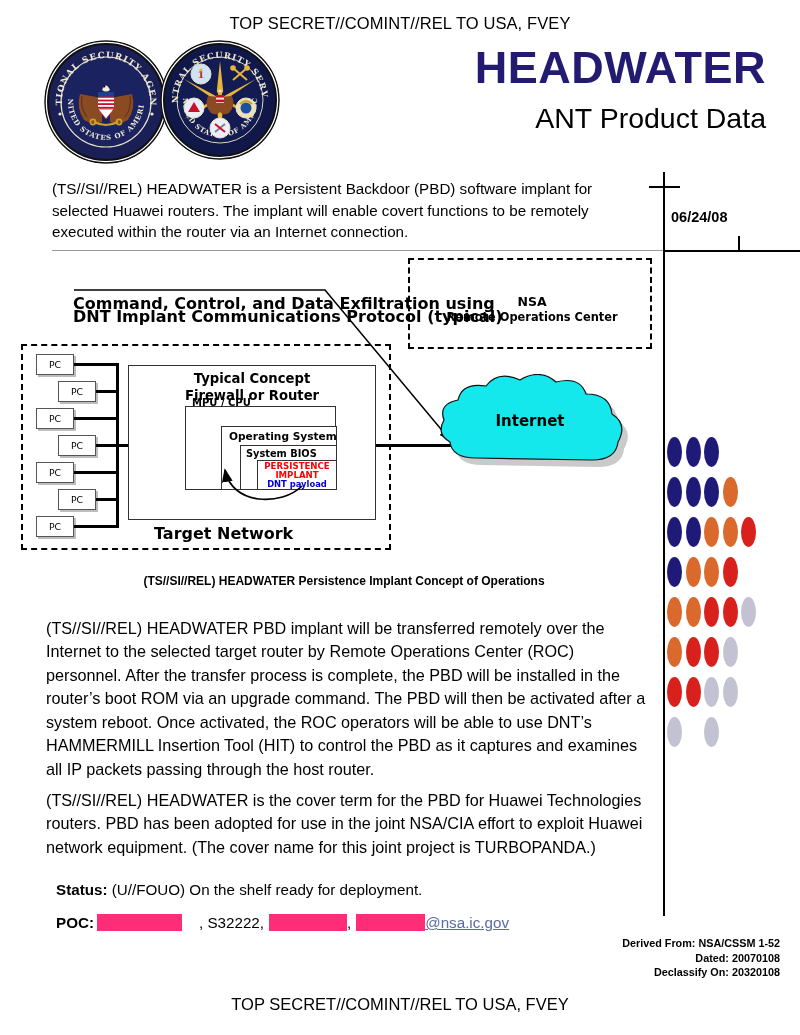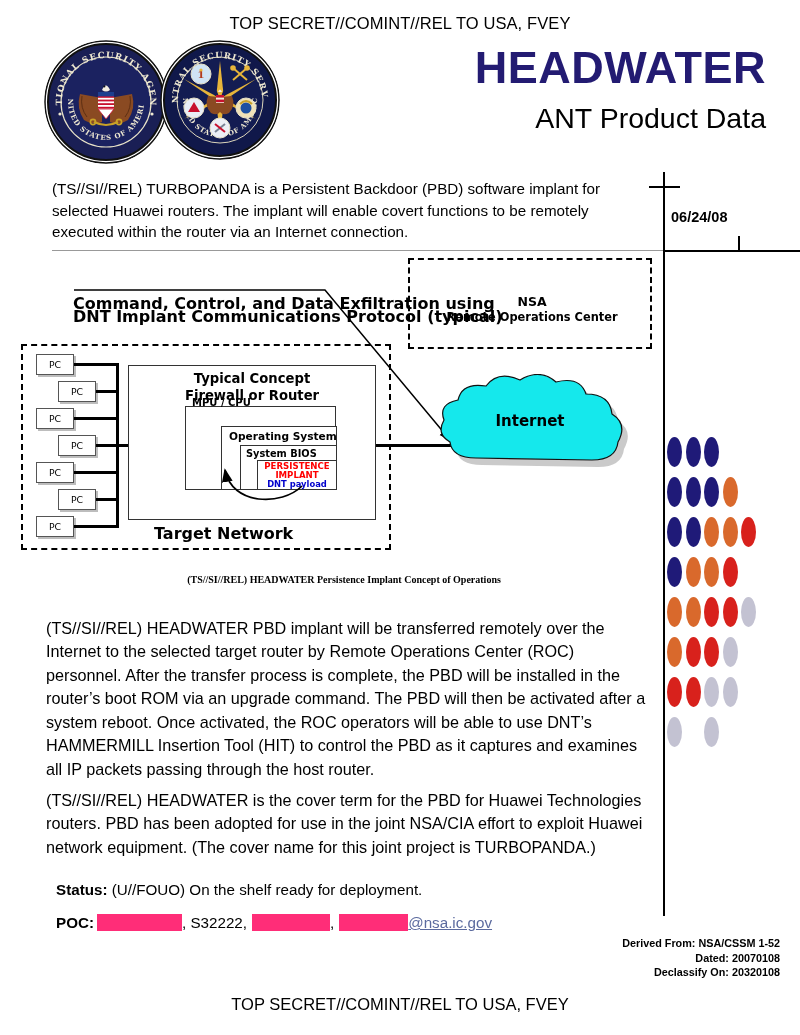--- a/index.html
+++ b/index.html
@@ -37,21 +37,21 @@
   
   .diagram{position:absolute;left:14px;top:258px;width:660px;height:310px;}
   .dlabel{position:absolute;font-family:"DejaVu Sans",sans-serif;font-weight:bold;font-size:16px;line-height:1.28;white-space:nowrap;}
   .dash-box{position:absolute;border:2.5px dashed #000;box-sizing:border-box;}
   .solid-box{position:absolute;border:1.8px solid #333;box-sizing:border-box;background:#fff;}
   .pcbox{position:absolute;width:38px;height:21px;border:1.4px solid #555;background:#fff;
          font-family:"DejaVu Sans",sans-serif;font-weight:normal;font-size:9.3px;
          display:flex;align-items:center;justify-content:center;box-shadow:2px 2px 0 #bdbdbd;box-sizing:border-box;}
   .wire{position:absolute;background:#000;}
   .cap{position:absolute;left:0;top:316px;width:660px;text-align:center;
-       font-family:Liberation Serif, serif;font-weight:bold;font-size:10px;}
+       font-family:Liberation Sans, sans-serif;font-weight:bold;font-size:12px;}
 
   
   .body-p{position:absolute;left:46px;width:600px;font-size:16.2px;line-height:1.45;}
   #para-1{top:617px;}
   #para-2{top:789px;}
   .status{position:absolute;left:56px;top:881px;font-size:15.2px;}
   .status b{font-weight:bold;}
   .poc{position:absolute;left:56px;top:914px;font-size:15.2px;display:flex;align-items:center;gap:0;}
   .poc b{font-weight:bold;margin-right:3px;text-align:right;}
   .redact{display:inline-block;height:17px;background:#ff2d78;vertical-align:-3px;}
@@ -160,21 +160,21 @@
       <path d="M 80 64 Q 86 58 92 64" stroke="#c8a02a" stroke-width="2" fill="none"></path>
       <circle cx="60" cy="88" r="10" fill="#eceff6" stroke="#e8e2c8" stroke-width="1"></circle>
       <path d="M 55 92 L 65 84" stroke="#7a8495" stroke-width="2"></path>
       <path d="M 65 92 L 55 84" stroke="#c8102e" stroke-width="2"></path>
     </svg>
   </div>
 
   <div class="title-main">HEADWATER</div>
   <div class="title-sub">ANT Product Data</div>
 
-  <div class="intro">(TS//SI//REL) TURBOPANDA is a Persistent Backdoor (PBD) software implant for selected Huawei routers. The implant will enable covert functions to be remotely executed within the router via an Internet connection.</div>
+  <div class="intro">(TS//SI//REL) HEADWATER is a Persistent Backdoor (PBD) software implant for selected Huawei routers. The implant will enable covert functions to be remotely executed within the router via an Internet connection.</div>
 
   <div class="vline"></div>
   <div class="tick" id="tick-top"></div>
   <div class="tick" id="tick-mid"></div>
   <div id="tick-mid2"></div>
   <div class="date">06/24/08</div>
   <div class="hrule"></div>
 
   <div class="diagram">
 
@@ -256,21 +256,21 @@
   <div class="body-p" id="para-2">(TS//SI//REL) HEADWATER is the cover term for the PBD for Huawei Technologies routers. PBD has been adopted for use in the joint NSA/CIA effort to exploit Huawei network equipment. (The cover name for this joint project is TURBOPANDA.)</div>
 
   <div class="status">
     <b>Status:</b>
     <span>(U//FOUO) On the shelf ready for deployment.</span>
   </div>
 
   <div class="poc">
     <b>POC:</b>
     <span class="redact" id="red1"></span>
-    <span style="white-space:pre;">, S32222,</span>
+    <span style="white-space:pre;padding-left:17px;">, S32222,</span>
     <span style="display:inline-block;width:5px;"></span>
     <span class="redact" id="red2"></span>
     <span>,</span>
     <span style="display:inline-block;width:5px;"></span>
     <span class="redact" id="red3"></span>
     <a class="maillink" href="#">@nsa.ic.gov</a>
   </div>
 
   <div class="derived">
     <div>Derived From: NSA/CSSM 1-52</div>

